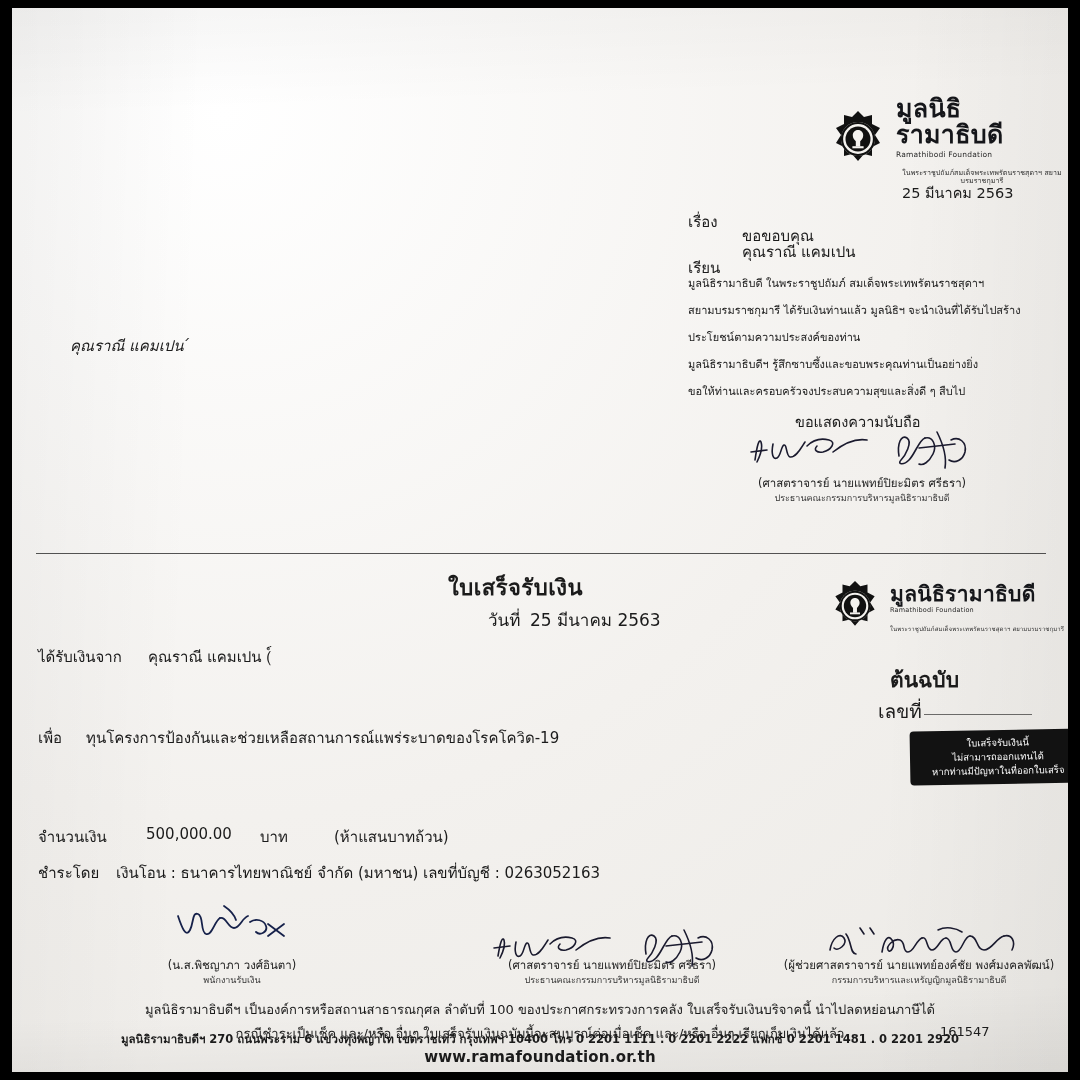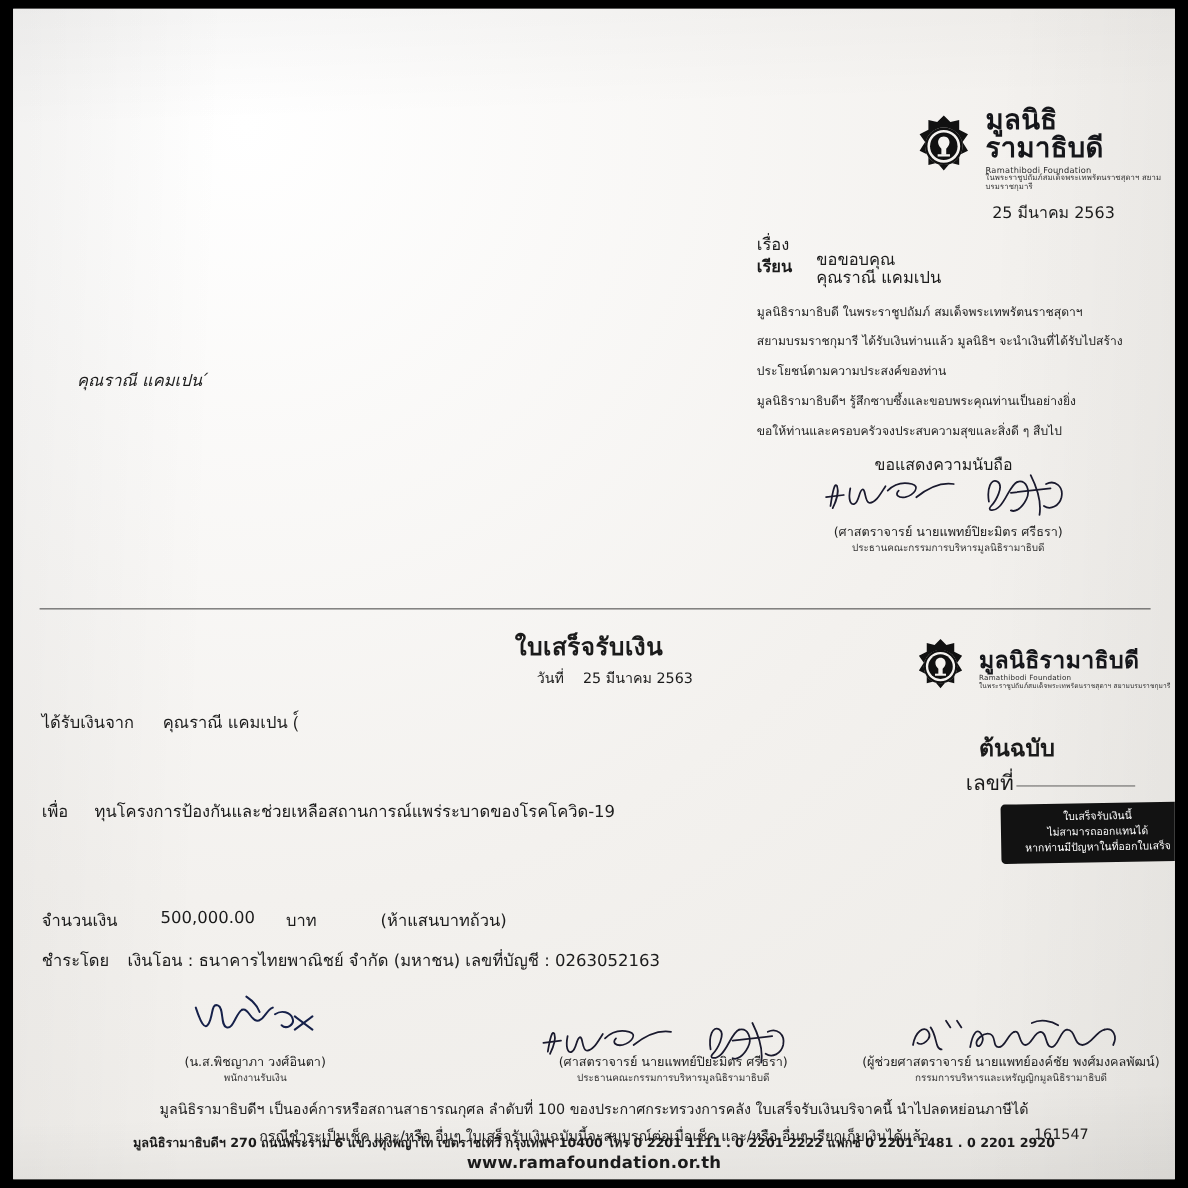--- a/index.html
+++ b/index.html
@@ -59,21 +59,22 @@
   .logo-eng {
     font-size: 7.5px;
     color: #2a2a2a;
     letter-spacing: 0.2px;
     margin-top: 2px;
   }
   .logo-sub {
     font-size: 7px;
     color: #2a2a2a;
     letter-spacing: 0.1px;
-    margin-top: 1px;
+    margin-top: 12px;
+    text-align: center;
   }
   .logo-small .logo-thai { font-size: 21px; }
   .logo-small .logo-eng { font-size: 6.5px; }
   .logo-small .logo-sub { font-size: 6px; }
 
   
   .letter-date {
     position: absolute;
     font-size: 14.5px;
   }
@@ -120,21 +121,21 @@
 
   
   .receipt-title {
     position: absolute;
     font-size: 22px;
     font-weight: bold;
     letter-spacing: 0.5px;
   }
   .receipt-date {
     position: absolute;
-    font-size: 13px;
+    font-size: 17px;
   }
   .original-stamp {
     position: absolute;
     font-size: 21px;
     font-weight: bold;
   }
   .receipt-no {
     position: absolute;
     font-size: 19px;
   }
@@ -223,21 +224,21 @@
       <div class="logo-eng">Ramathibodi Foundation</div>
       <div class="logo-sub">ในพระราชูปถัมภ์สมเด็จพระเทพรัตนราชสุดาฯ สยามบรมราชกุมารี</div>
     </div>
   </div>
 
   <div class="letter-date" style="left:890px; top:173px;">25 มีนาคม 2563</div>
 
   <div class="field-label" style="left:676px; top:202px;">เรื่อง</div>
   <div class="field-value" style="left:730px; top:216px;">ขอขอบคุณ</div>
 
-  <div class="field-label" style="left:676px; top:222px;font-weight:bold;">เรียน</div>
+  <div class="field-label" style="left:676px; top:248px;">เรียน</div>
   <div class="field-value" style="left:730px; top:232px;">คุณราณี แคมเปน</div>
 
   <div class="addressee" style="left:58px; top:326px;font-style:italic;">คุณราณี แคมเปน ́</div>
 
   <div class="para" style="left:676px; top:262px; width:380px;">          มูลนิธิรามาธิบดี ในพระราชูปถัมภ์ สมเด็จพระเทพรัตนราชสุดาฯ
 สยามบรมราชกุมารี ได้รับเงินท่านแล้ว มูลนิธิฯ จะนำเงินที่ได้รับไปสร้าง
 ประโยชน์ตามความประสงค์ของท่าน
           มูลนิธิรามาธิบดีฯ รู้สึกซาบซึ้งและขอบพระคุณท่านเป็นอย่างยิ่ง
 ขอให้ท่านและครอบครัวจงประสบความสุขและสิ่งดี ๆ สืบไป</div>
 
@@ -258,21 +259,21 @@
         <path d="M204,14 C212,10 220,16 218,26 C216,34 208,38 202,34"></path>
       </g>
     </svg>
   </div>
 
   <div class="sig-name" style="left:690px; top:466px; width:320px;">(ศาสตราจารย์ นายแพทย์ปิยะมิตร ศรีธรา)</div>
   <div class="sig-title" style="left:690px; top:483px; width:320px;">ประธานคณะกรรมการบริหารมูลนิธิรามาธิบดี</div>
 
   <div class="divider" style="left:24px; top:545px; width:1010px;"></div>
 
-  <div class="receipt-title" style="left:456px; top:562px;">ใบเสร็จรับเงิน</div>
+  <div class="receipt-title" style="left:436px; top:562px;">ใบเสร็จรับเงิน</div>
 
   <div class="receipt-date" style="left:476px; top:598px;">วันที่</div>
   <div class="receipt-date" style="left:518px; top:598px;">25 มีนาคม 2563</div>
 
   <div class="logo-wrap logo-small" style="left:818px; top:572px;">
     <div class="logo-mark">
       <svg width="50" height="52" viewBox="0 0 56 58">
         <g transform="translate(28,29)">
           <path d="M0,-28 L6,-22 L14,-24 L14,-15 L22,-11 L17,-4 L22,4 L14,8 L14,17 L6,15 L0,22 L-6,15 L-14,17 L-14,8 L-22,4 L-17,-4 L-22,-11 L-14,-15 L-14,-24 L-6,-22 Z" fill="#111"></path>
           <circle r="17" fill="#f4f2ef"></circle>
@@ -302,21 +303,21 @@
 
   <div class="field-label" style="left:26px; top:637px;">ได้รับเงินจาก</div>
   <div class="field-value" style="left:136px; top:637px;">คุณราณี แคมเปน (์</div>
 
   <div class="field-label" style="left:26px; top:718px;">เพื่อ</div>
   <div class="field-value" style="left:74px; top:718px;">ทุนโครงการป้องกันและช่วยเหลือสถานการณ์แพร่ระบาดของโรคโควิด-19</div>
 
   <div class="field-label" style="left:26px; top:817px;">จำนวนเงิน</div>
   <div class="field-value" style="left:134px; top:817px;">500,000.00</div>
   <div class="field-value" style="left:248px; top:817px;">บาท</div>
-  <div class="field-value" style="left:334px; top:817px;text-align:right;">(ห้าแสนบาทถ้วน)</div>
+  <div class="field-value" style="left:322px; top:817px;text-align:right;">(ห้าแสนบาทถ้วน)</div>
 
   <div class="field-label" style="left:26px; top:853px;">ชำระโดย</div>
   <div class="field-value" style="left:104px; top:853px;">เงินโอน : ธนาคารไทยพาณิชย์ จำกัด (มหาชน) เลขที่บัญชี : 0263052163</div>
 
   <div class="ink" style="left:160px; top:894px;">
     <svg width="150" height="48" viewBox="0 0 150 48">
       <g fill="none" stroke="#16214a" stroke-width="1.8" stroke-linecap="round">
         <path d="M6,14 C10,26 14,36 18,28 C22,20 20,10 26,12 C32,14 28,30 34,32 C40,34 42,20 48,16"></path>
         <path d="M48,16 C54,14 56,26 62,26 C68,26 70,16 76,14"></path>
         <path d="M78,20 C84,16 92,18 94,24 C96,30 88,34 84,30"></path>

